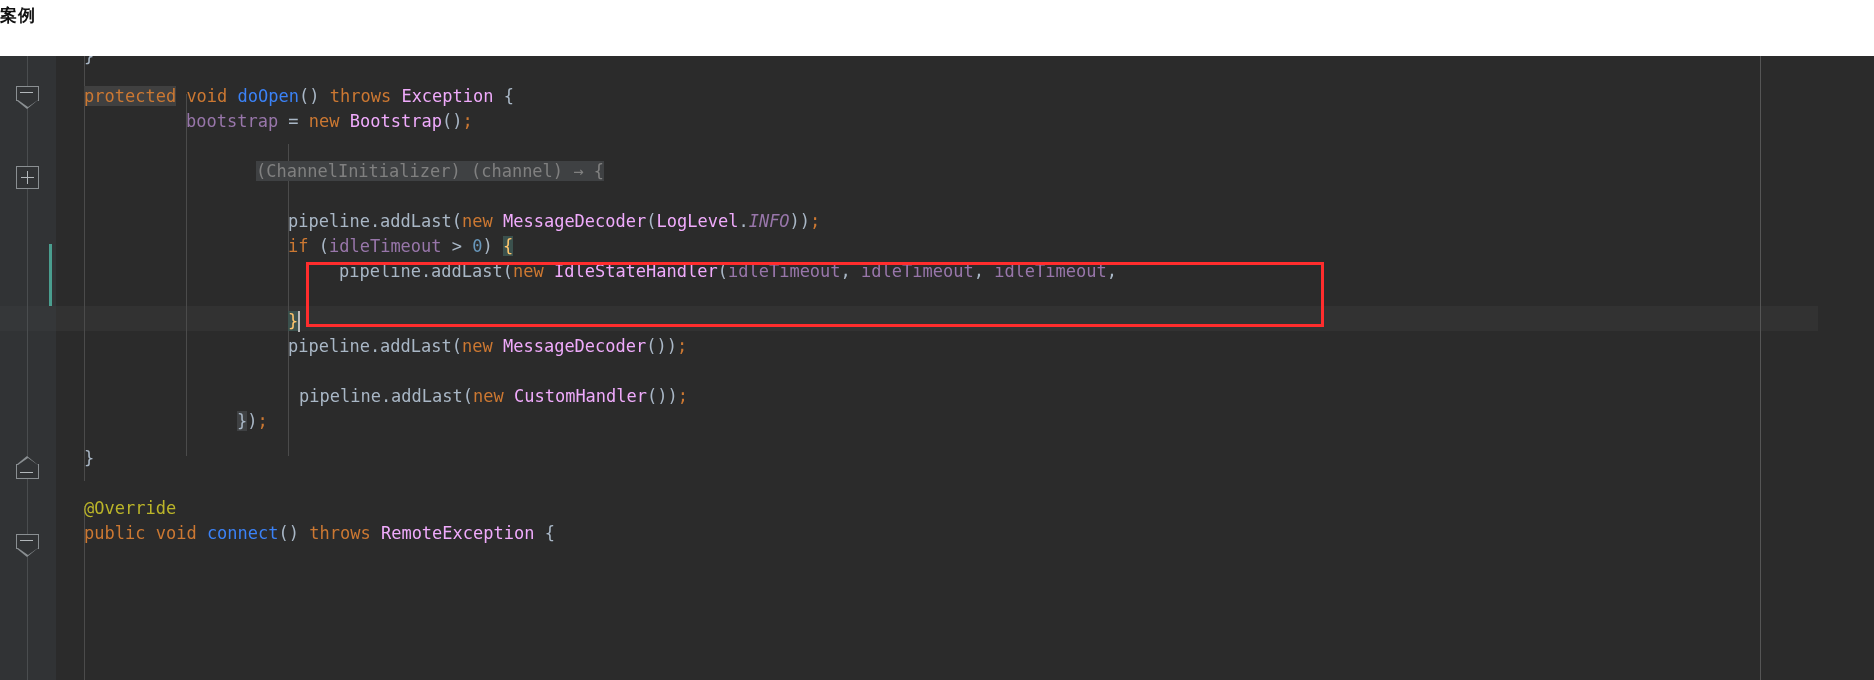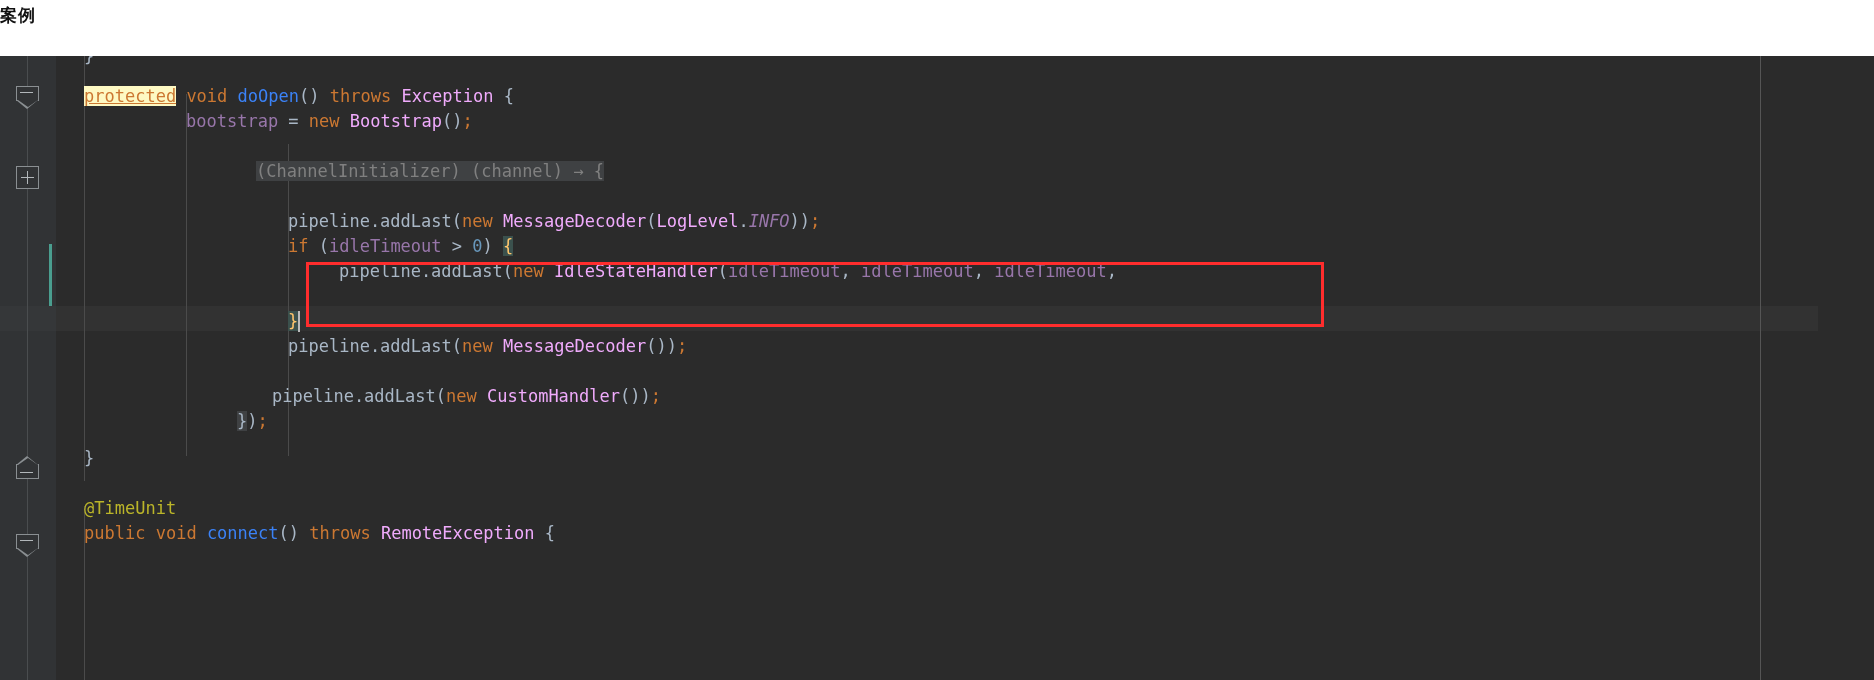--- a/index.html
+++ b/index.html
@@ -128,21 +128,21 @@
   .typ     {color:#f0abfc;}              
   .meth    {color:#3b82f6;}              
   .fld     {color:#9876aa;}              
   .cfld    {color:#9876aa;font-style:italic;}  
   .num     {color:#6897bb;}              
   .punct   {color:#a9b7c6;}
   .semi    {color:#cc7832;}
   .anno    {color:#bbb529;}              
   .grey    {color:#808080;margin-left:19px;}
 
-  .hl-kw   {background:#fef9c3;text-decoration:underline;}         
+  .hl-kw   {background:#404040;}         
   .hl-grey {background:#3f4143;}         
   .hl-brace{background:#3b514d;color:#ffc66d;} 
 
   
   .caret{
     position:absolute;width:2px;height:21px;background:#bbbbbb;top:2px;
   }
 
   
   .red-box{
@@ -240,30 +240,30 @@
 
       
       <div class="ln" style="top:253px;left:232px;"><span class="hl-brace">}</span><span class="caret" style="left:10px;"></span></div>
 
       
       <div class="ln" style="top:278px;left:232px;"><span class="punct">pipeline.addLast(</span><span class="kw">new</span><span> </span><span class="typ">MessageDecoder</span><span class="punct">())</span><span class="semi">;</span></div>
 
       
 
       
-      <div class="ln" style="top:328px;left:216px;"><span class="punct">pipeline.addLast(</span><span class="kw">new</span><span> </span><span class="typ">CustomHandler</span><span class="punct">())</span><span class="semi">;</span></div>
+      <div class="ln" style="top:328px;left:243px;"><span class="punct">pipeline.addLast(</span><span class="kw">new</span><span> </span><span class="typ">CustomHandler</span><span class="punct">())</span><span class="semi">;</span></div>
 
       
       <div class="ln" style="top:353px;left:181px;"><span class="hl-grey punct">}</span><span class="punct">)</span><span class="semi">;</span></div>
 
       
       <div class="ln" style="top:390px;left:28px;"><span class="punct">}</span></div>
 
       
-      <div class="ln" style="top:440px;left:28px;"><span class="anno">@TimeUnit</span></div>
+      <div class="ln" style="top:440px;left:28px;"><span class="anno">@Override</span></div>
 
       
       <div class="ln" style="top:465px;left:28px;"><span class="kw">public</span><span> </span><span class="kw">void</span><span> </span><span class="meth">connect</span><span class="punct">() </span><span class="kw">throws</span><span> </span><span class="typ">RemoteException</span><span class="punct"> {</span></div>
 
     </div>
 
     <div class="red-box" id="red-box" style="left: 306px; top: 206px; width: 1018px; height: 65px; border-color: rgb(255, 45, 45);"></div>
 
   </div>
 </div>

